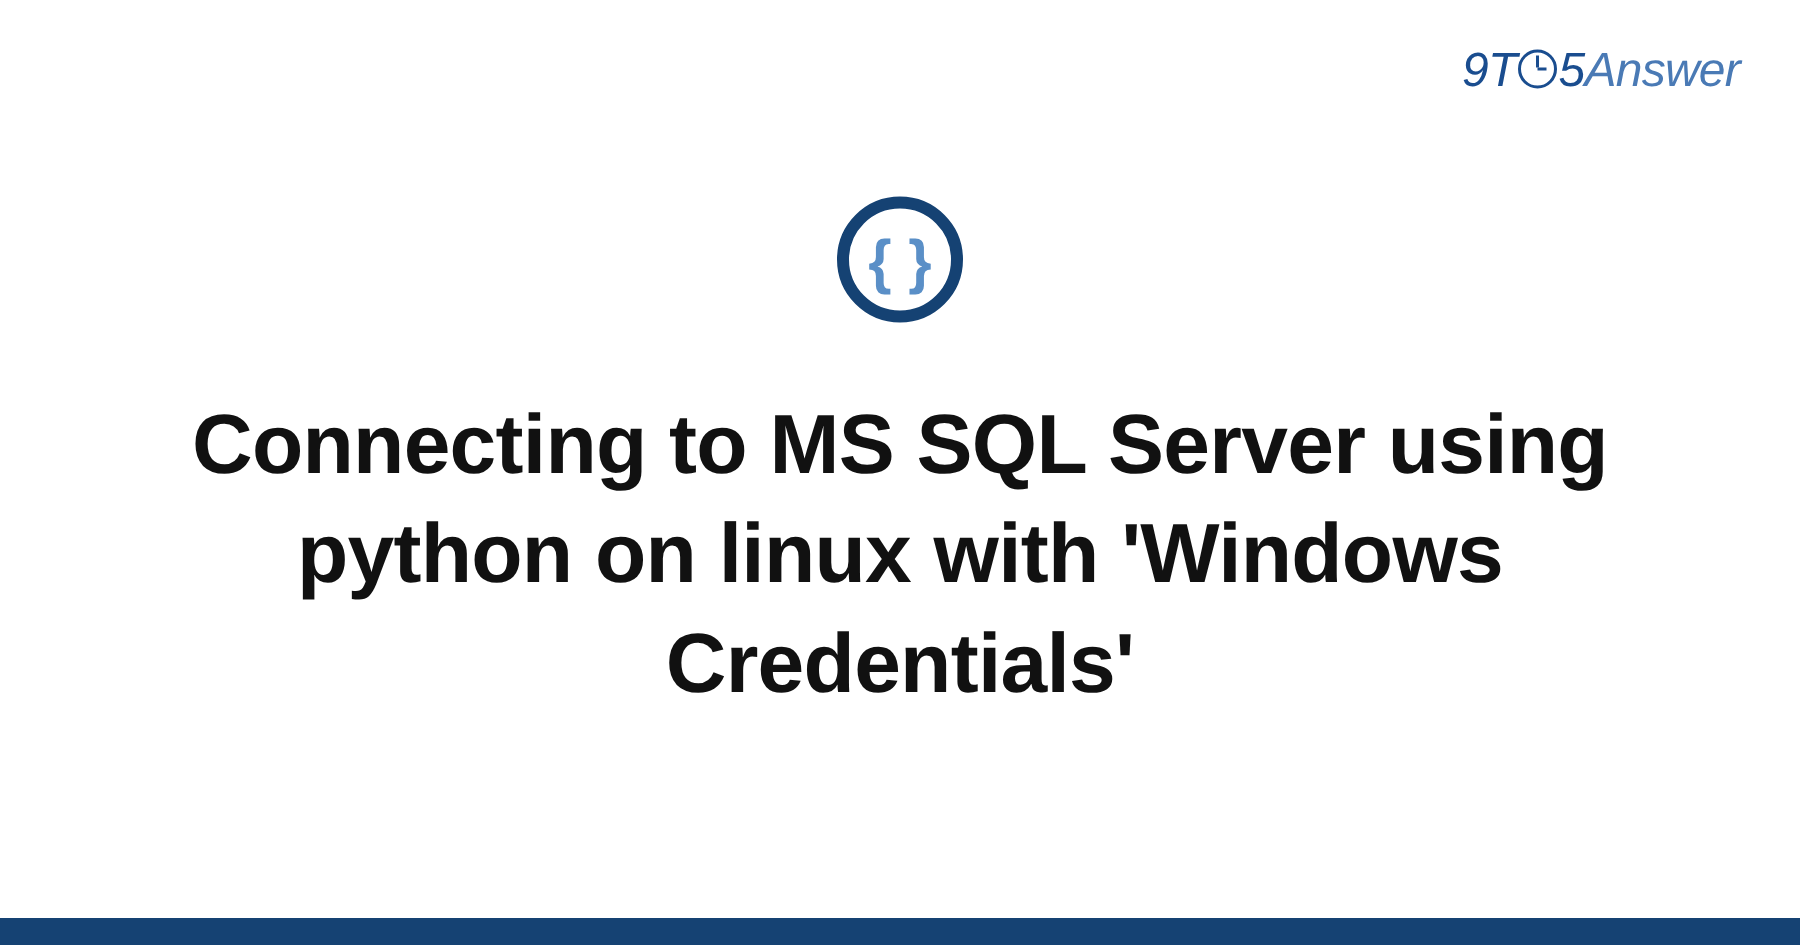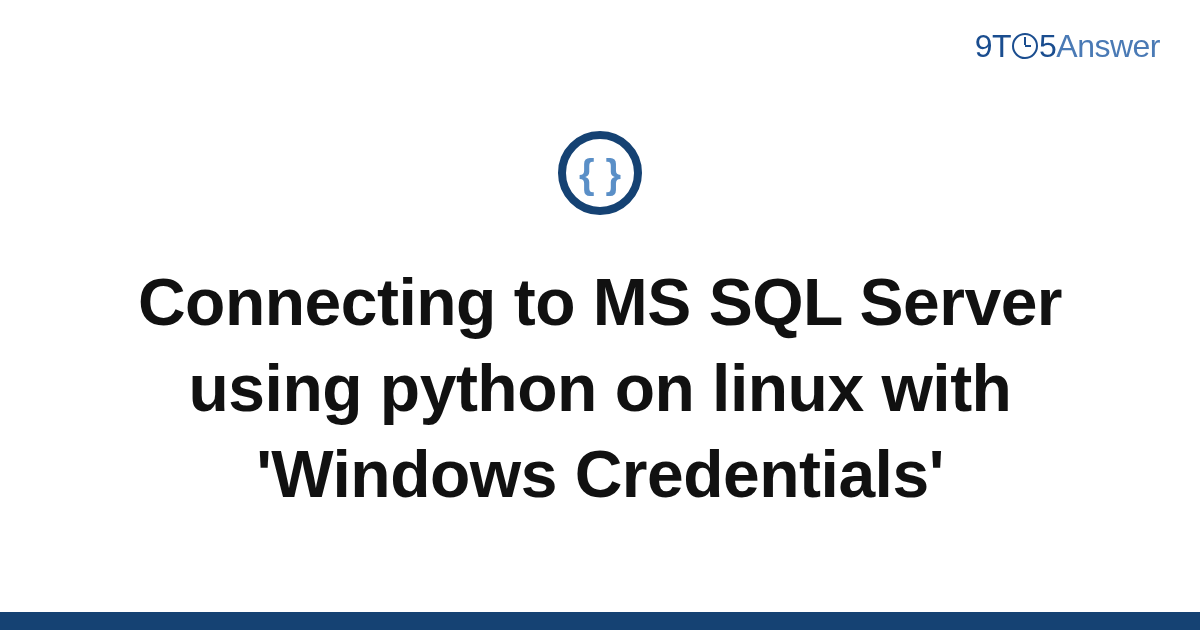--- a/index.html
+++ b/index.html
@@ -16,20 +16,21 @@
       overflow: hidden;
     }
     .logo {
       position: absolute;
       top: 28px;
       right: 40px;
       font-size: 32px;
       font-weight: 400;
       color: #1a4d8f;
       letter-spacing: -0.5px;
+      font-style: italic;
     }
     .logo .nine {
       font-weight: 500;
     }
     .logo .t {
       font-weight: 400;
     }
     .logo .clock {
       display: inline-block;
       width: 26px;
@@ -80,21 +81,21 @@
       width: 100%;
       height: 100%;
     }
     .title {
       position: absolute;
       top: 260px;
       left: 50%;
       transform: translateX(-50%);
       width: 90%;
       text-align: center;
-      font-size: 66px;
+      font-size: 56px;
       font-weight: 700;
       color: #111111;
       line-height: 1.3;
       letter-spacing: -0.5px;
     }
     .footer-bar {
       position: absolute;
       bottom: 0;
       left: 0;
       width: 100%;

